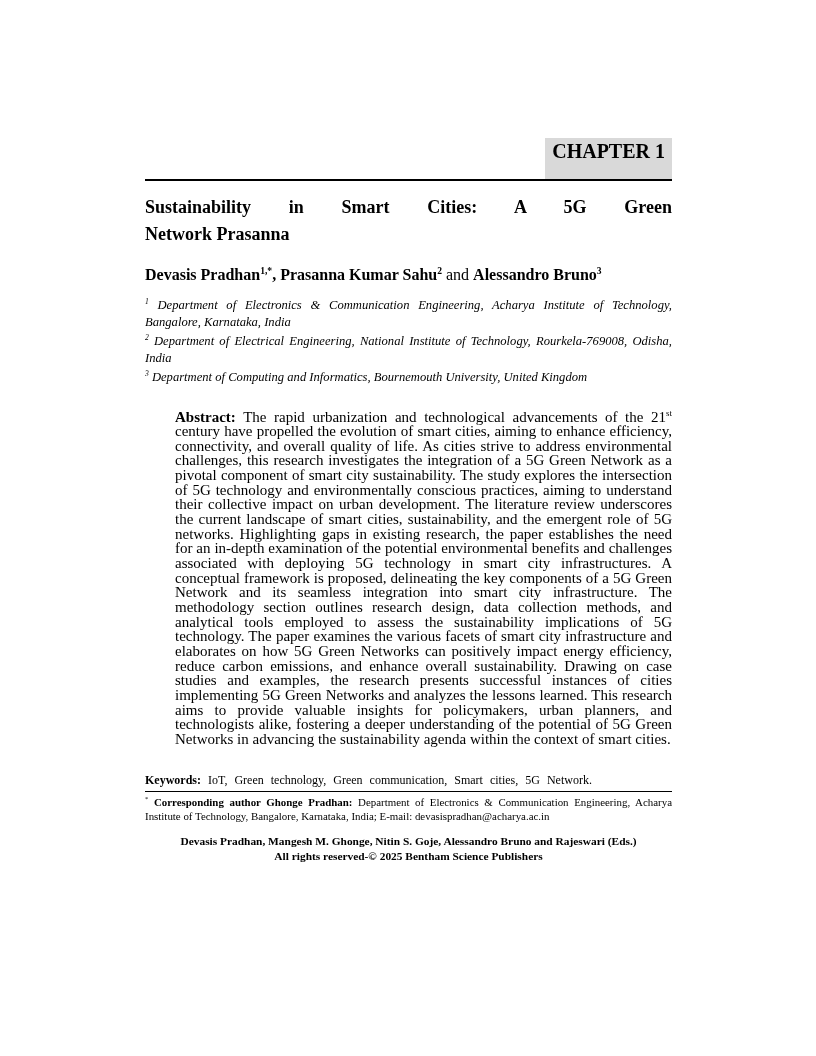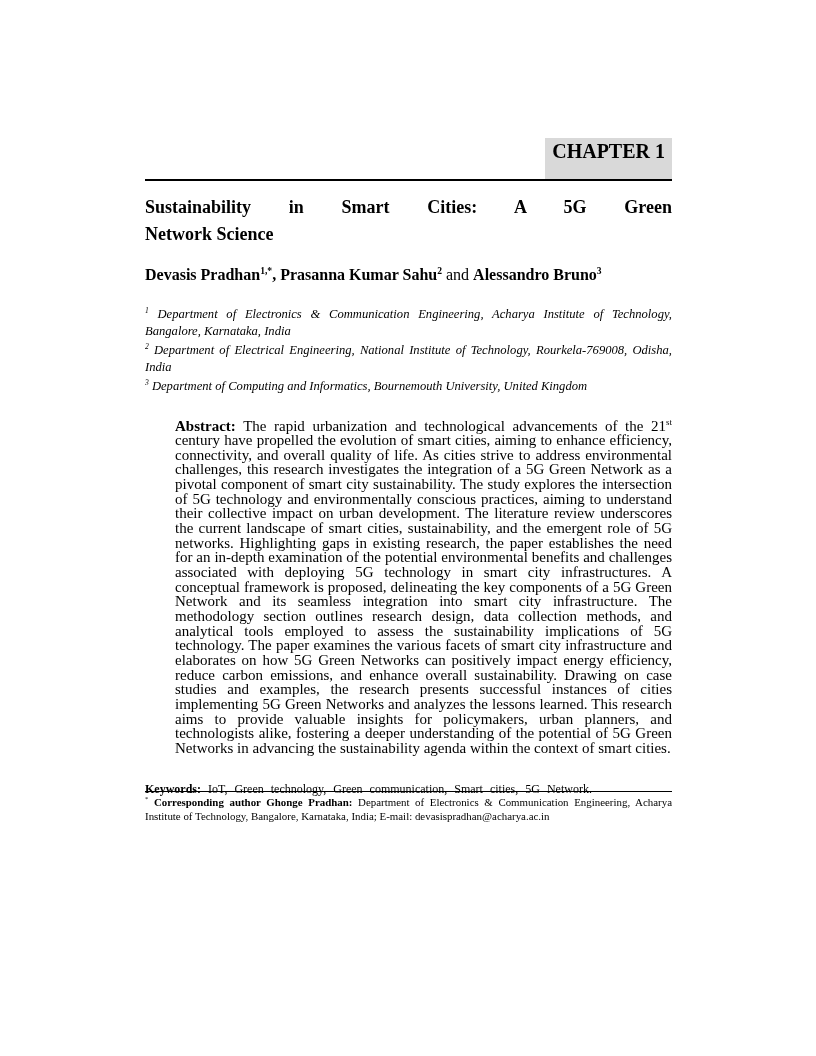--- a/index.html
+++ b/index.html
@@ -50,21 +50,21 @@
   .title-line2 { text-align: left; }
   
   .authors {
     margin-top: 19px;
     font-size: 16px;
     line-height: 18px;
   }
   .b { font-weight: bold; }
   sup { font-size: 60%; line-height: 0; vertical-align: super; }
   
-  .affiliations { margin-top: 22px; }
+  .affiliations { margin-top: 13px; }
   .affil {
     font-style: italic;
     font-size: 12.6px;
     line-height: 16.5px;
     text-align: justify;
     margin-bottom: 3px;
   }
   
   .abstract {
     margin: 24px 0 0 30px;
@@ -111,33 +111,37 @@
 
 <div class="page">
 
 
   <div class="chapter-row">
     <span class="chapter-badge" id="chapterBadge" style="background: rgb(217, 217, 217);">CHAPTER 1</span>
   </div>
 
   <div class="title">
     <div class="title-line1">Sustainability in Smart Cities: A 5G Green</div>
-    <div class="title-line2">Network Science</div>
+    <div class="title-line2">Network Prasanna</div>
   </div>
 
   <p class="authors"><span class="b">Devasis Pradhan</span><sup class="b">1,*</sup><span class="b">, </span><span class="b">Prasanna Kumar Sahu</span><sup class="b">2</sup><span> and </span><span class="b">Alessandro Bruno</span><sup class="b">3</sup></p>
 
   <div class="affiliations">
     <p class="affil"><sup>1</sup> <span>Department of Electronics &amp; Communication Engineering, Acharya Institute of Technology, Bangalore, Karnataka, India</span></p>
     <p class="affil"><sup>2</sup> <span>Department of Electrical Engineering, National Institute of Technology, Rourkela-769008, Odisha, India</span></p>
     <p class="affil"><sup>3</sup> <span>Department of Computing and Informatics, Bournemouth University, United Kingdom</span></p>
   </div>
 
   <p class="abstract"><span class="b">Abstract:</span> <span>The rapid urbanization and technological advancements of the 21</span><sup>st</sup> <span>century have propelled the evolution of smart cities, aiming to enhance efficiency, connectivity, and overall quality of life. As cities strive to address environmental challenges, this research investigates the integration of a 5G Green Network as a pivotal component of smart city sustainability. The study explores the intersection of 5G technology and environmentally conscious practices, aiming to understand their collective impact on urban development. The literature review underscores the current landscape of smart cities, sustainability, and the emergent role of 5G networks. Highlighting gaps in existing research, the paper establishes the need for an in-depth examination of the potential environmental benefits and challenges associated with deploying 5G technology in smart city infrastructures. A conceptual framework is proposed, delineating the key components of a 5G Green Network and its seamless integration into smart city infrastructure. The methodology section outlines research design, data collection methods, and analytical tools employed to assess the sustainability implications of 5G technology. The paper examines the various facets of smart city infrastructure and elaborates on how 5G Green Networks can positively impact energy efficiency, reduce carbon emissions, and enhance overall sustainability. Drawing on case studies and examples, the research presents successful instances of cities implementing 5G Green Networks and analyzes the lessons learned. This research aims to provide valuable insights for policymakers, urban planners, and technologists alike, fostering a deeper understanding of the potential of 5G Green Networks in advancing the sustainability agenda within the context of smart cities.</span></p>
 
   <p class="keywords"><span class="b">Keywords:</span> <span>IoT, Green technology, Green communication, Smart cities, 5G Network.</span></p>
 
   <div class="footnote-block">
     <p class="footnote"><sup>*</sup> <span class="b">Corresponding author Ghonge Pradhan:</span> <span>Department of Electronics &amp; Communication Engineering, Acharya Institute of Technology, Bangalore, Karnataka, India; E-mail: devasispradhan@acharya.ac.in</span></p>
   </div>
 
+  <div class="page-footer">
+    <div>Devasis Pradhan, Mangesh M. Ghonge, Nitin S. Goje, Alessandro Bruno and Rajeswari (Eds.)</div>
+    <div>All rights reserved-© 2025 Bentham Science Publishers</div>
+  </div>
 
 </div>
 
 </body></html>

